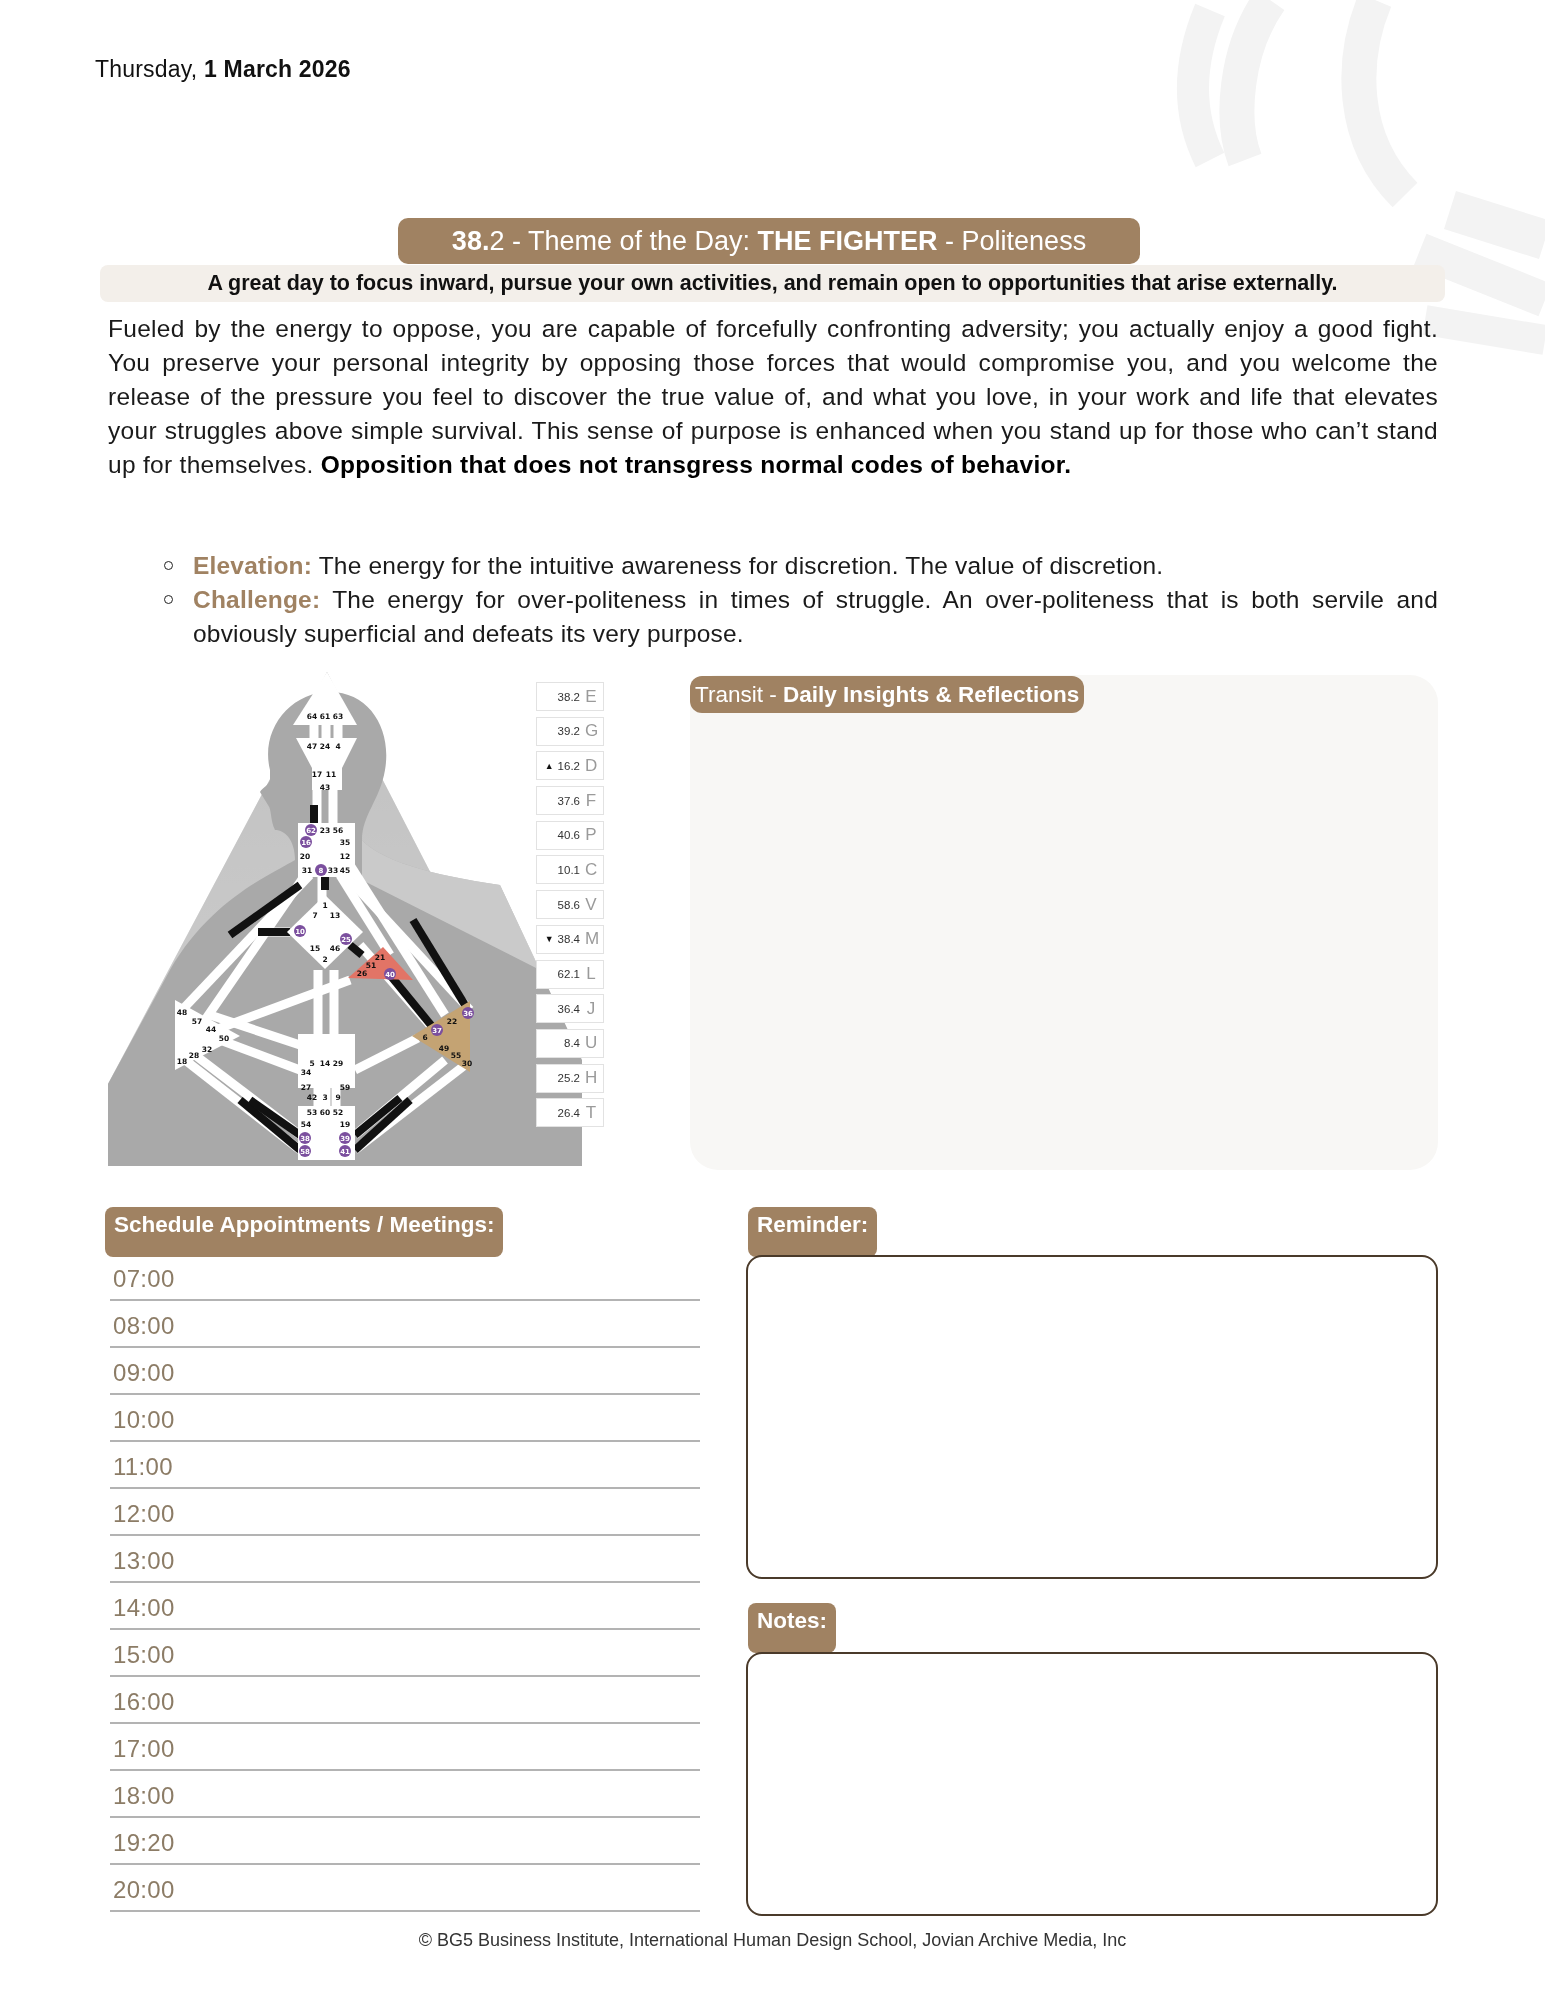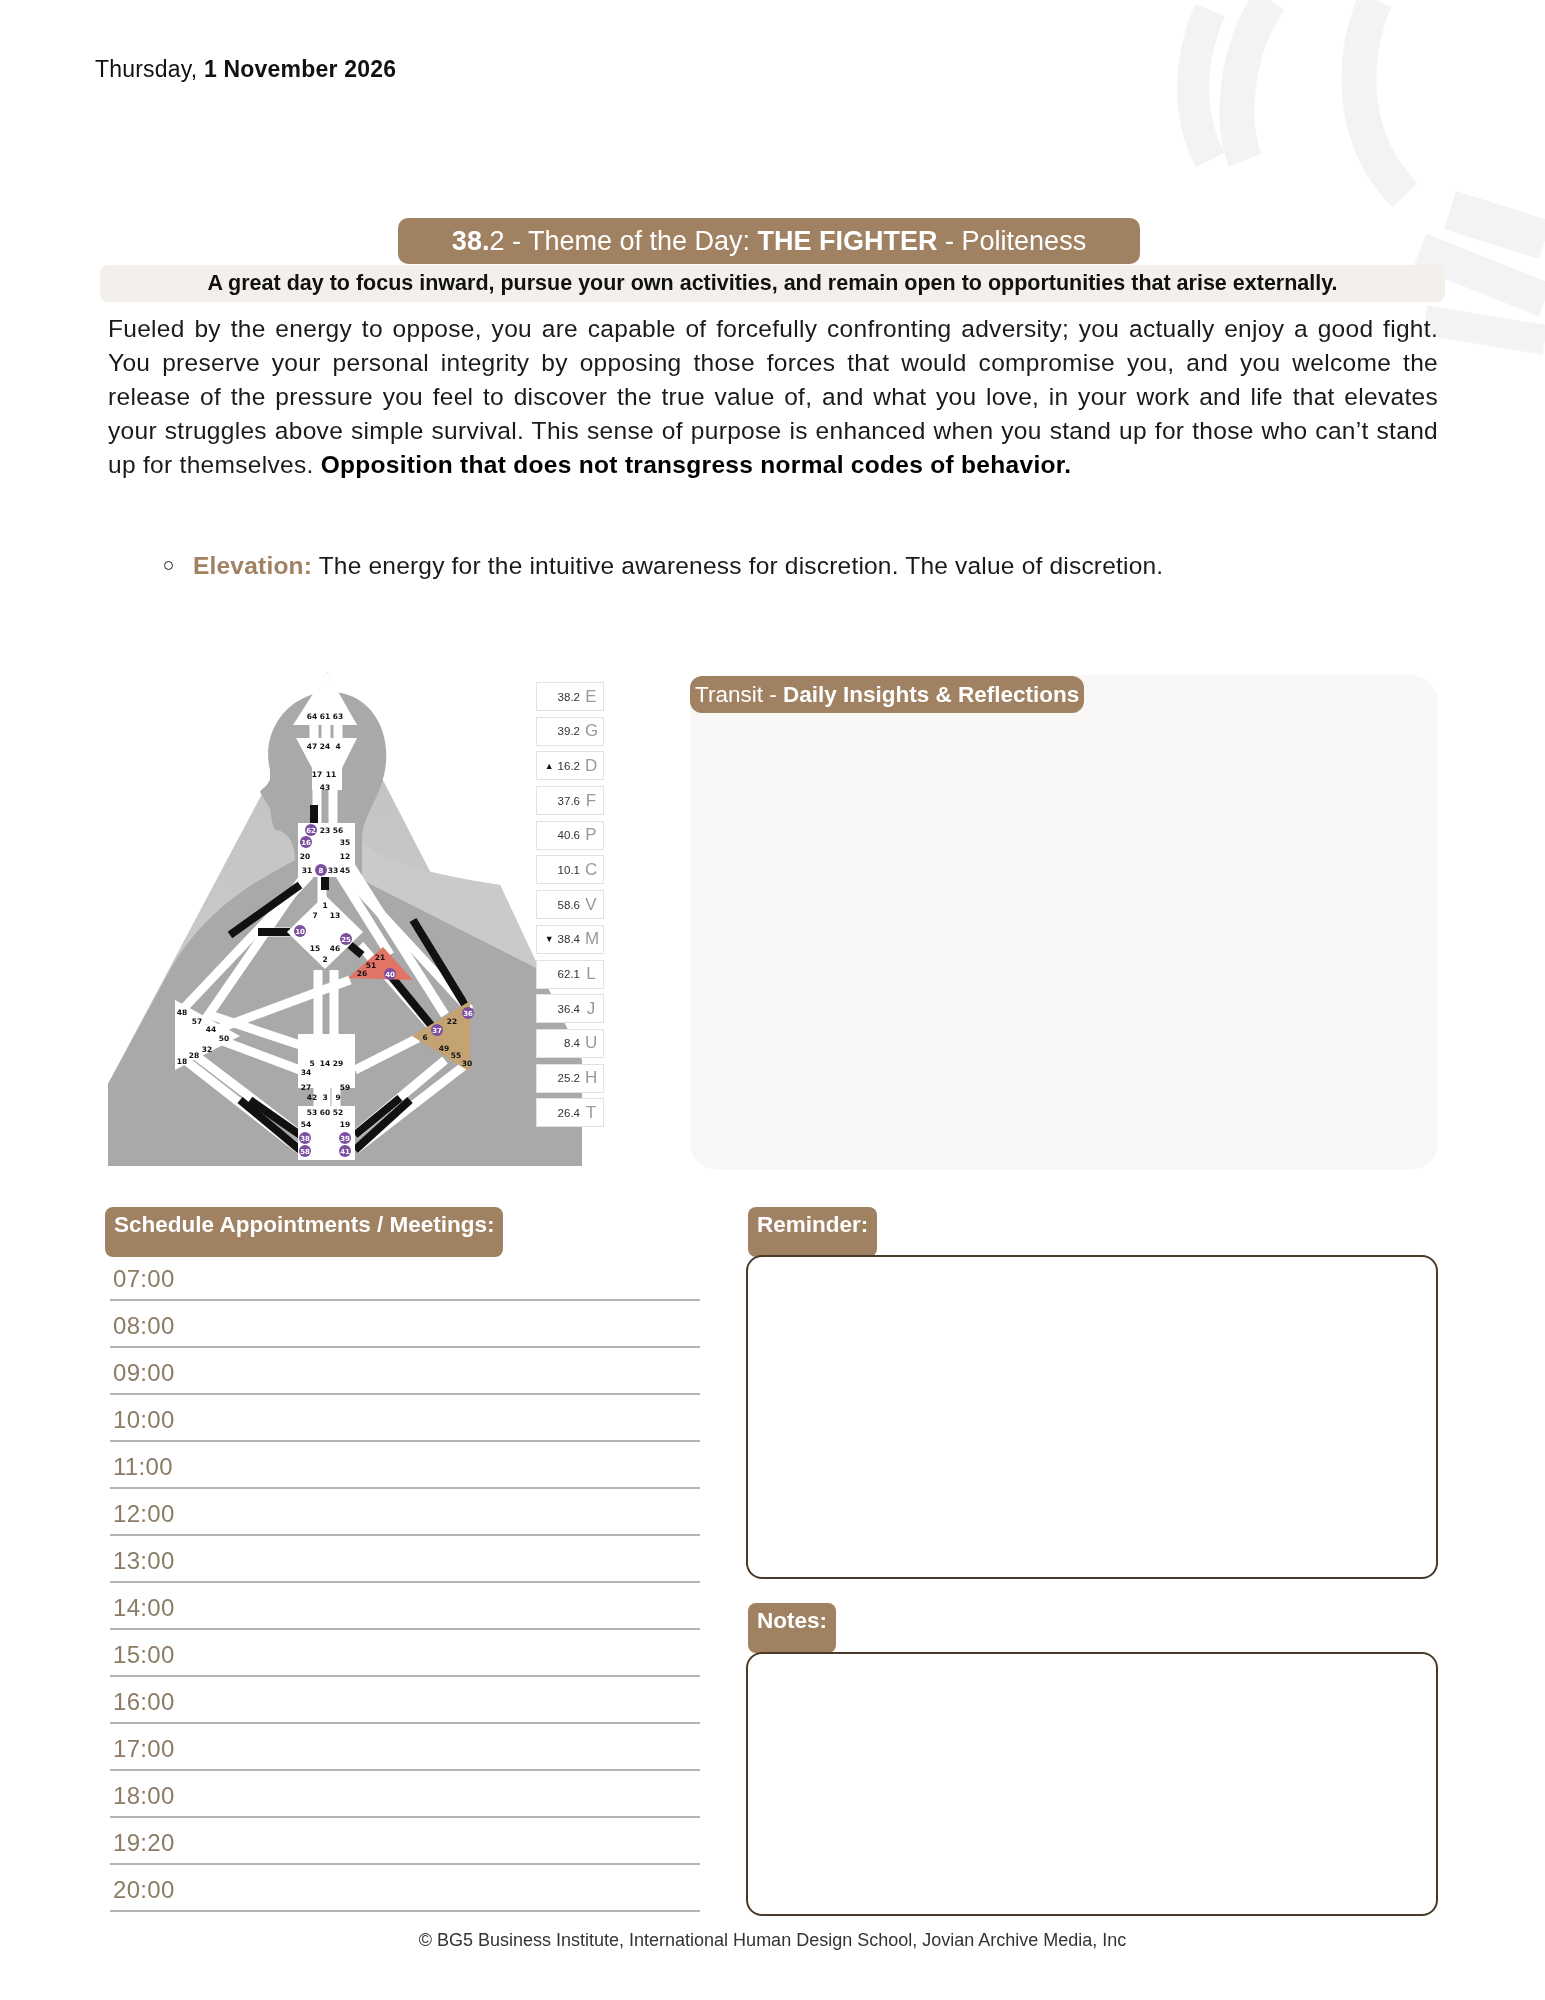--- a/index.html
+++ b/index.html
@@ -46,37 +46,41 @@
     <path d="M 60 10 C 35 70 40 120 60 160" stroke-width="32"></path>
     <path d="M 225 0 C 200 60 200 140 255 195" stroke-width="35"></path>
     <path d="M 300 210 L 395 240" stroke-width="40"></path>
     <path d="M 270 250 L 395 300" stroke-width="35"></path>
     <path d="M 275 320 L 395 340" stroke-width="30"></path>
   </g>
 </svg>
 
 <div class="abs date">
   <span>Thursday,</span>
-  <b>1 November 2026</b>
+  <b>1 March 2026</b>
 </div>
 
 <div class="abs theme-pill">
   <b>38.</b><span>2</span><span> - Theme of the Day: </span><b>THE FIGHTER</b><span> - </span><span>Politeness</span>
 </div>
 
 <div class="abs subtitle">A great day to focus inward, pursue your own activities, and remain open to opportunities that arise externally.</div>
 
 <div class="abs para">
   <span>Fueled by the energy to oppose, you are capable of forcefully confronting adversity; you actually enjoy a good fight. You preserve your personal integrity by opposing those forces that would compromise you, and you welcome the release of the pressure you feel to discover the true value of, and what you love, in your work and life that elevates your struggles above simple survival. This sense of purpose is enhanced when you stand up for those who can’t stand up for themselves. </span><b>Opposition that does not transgress normal codes of behavior.</b>
 </div>
 
 <ul class="abs bullets">
   <li>
     <span class="dot"></span>
     <span class="lbl">Elevation:</span><span> The energy for the intuitive awareness for discretion. The value of discretion.</span>
+  </li>
+  <li>
+    <span class="dot"></span>
+    <span class="lbl">Challenge:</span><span> The energy for over-politeness in times of struggle. An over-politeness that is both servile and obviously superficial and defeats its very purpose.</span>
   </li>
 </ul>
 
 <svg class="abs bodygraph" viewBox="0 0 500 500">
   <defs>
     <linearGradient id="bg" x1="0" y1="0" x2="0" y2="1">
       <stop offset="0" stop-color="#b8b8b8"></stop>
       <stop offset="1" stop-color="#d4d4d4"></stop>
     </linearGradient>
   </defs>

